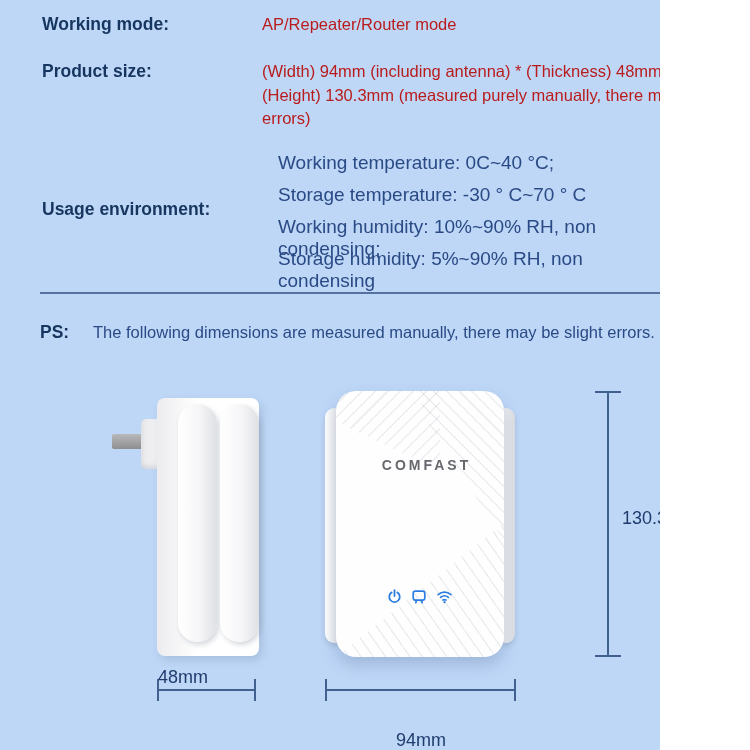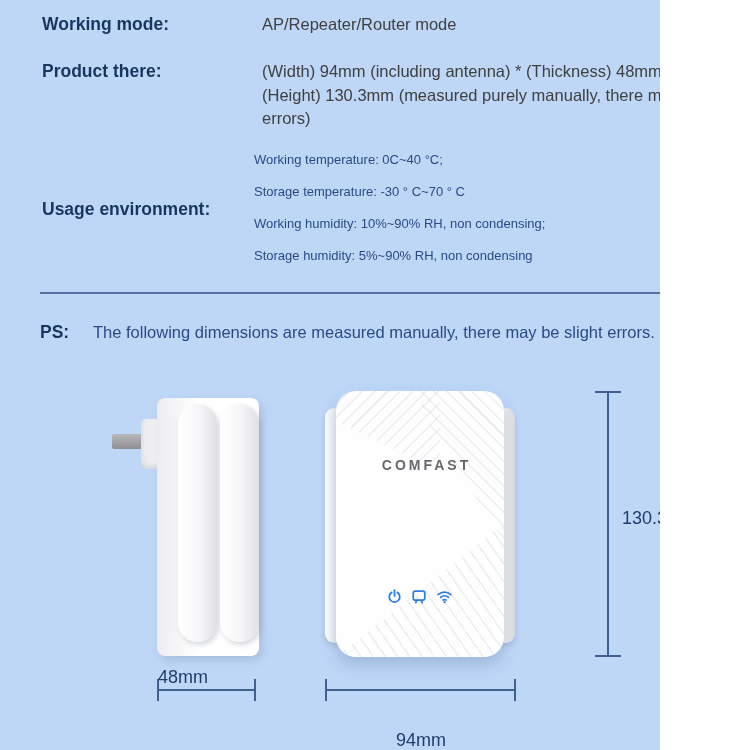--- a/index.html
+++ b/index.html
@@ -6,27 +6,27 @@
   html,body { width:750px; }
   body { font-family:"Liberation Sans","DejaVu Sans",sans-serif; }
   .page {
     position:relative; width:660px; height:750px;
     background:#bed7f7; overflow:hidden;
   }
   .abs { position:absolute; }
 
   
   .spec-label { color:#17365f; font-weight:bold; font-size:17.5px; }
-  .spec-value { color:#404040; font-size:16.5px; }
+  .spec-value { color:#b91c1c; font-size:16.5px; }
   .row1-label { left:42px; top:14px; }
   .row1-value { left:262px; top:15px; }
   .row2-label { left:42px; top:61px; }
   .row2-value { left:262px; top:60px; width:440px; line-height:23.5px; }
   .row3-label { left:42px; top:199px; }
-  .env-line   { left:254px; color:#2a4a85; font-size:13px; }
+  .env-line   { left:278px; color:#2a4a85; font-size:19px; }
   .env-0 { top:152px; } .env-1 { top:184px; } .env-2 { top:216px; } .env-3 { top:248px; }
 
   .divider { left:40px; top:292px; width:674px; height:1.5px; background:#55719f; }
 
   .ps-label { left:40px; top:322px; color:#17365f; font-weight:bold; font-size:17.5px; }
   .ps-text  { left:93px; top:323px; color:#2a4a85; font-size:16.5px; }
 
   
   .side-device { left:110px; top:390px; width:160px; height:270px; }
   .sv-prong {
@@ -107,21 +107,21 @@
   .w-label { left:326px; top:730px; width:190px; text-align:center; }
 </style>
 </head>
 <body>
 
 <div class="page">
 
   <div class="abs spec-label row1-label">Working mode:</div>
   <div class="abs spec-value row1-value">AP/Repeater/Router mode</div>
 
-  <div class="abs spec-label row2-label">Product there:</div>
+  <div class="abs spec-label row2-label">Product size:</div>
   <div class="abs spec-value row2-value">(Width) 94mm (including antenna) * (Thickness) 48mm (Height) 130.3mm (measured purely manually, there may be errors)</div>
 
   <div class="abs spec-label row3-label">Usage environment:</div>
   <div class="abs env-line env-0">Working temperature: 0C~40 °C;</div>
   <div class="abs env-line env-1">Storage temperature: -30 ° C~70 ° C</div>
   <div class="abs env-line env-2">Working humidity: 10%~90% RH, non condensing;</div>
   <div class="abs env-line env-3">Storage humidity: 5%~90% RH, non condensing</div>
 
   <div class="abs divider"></div>
 

